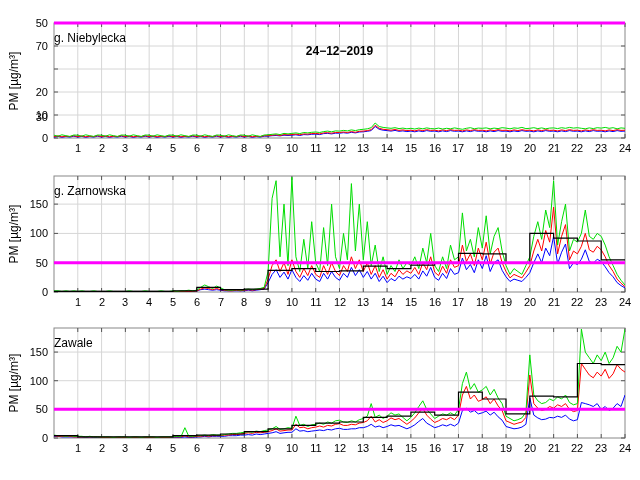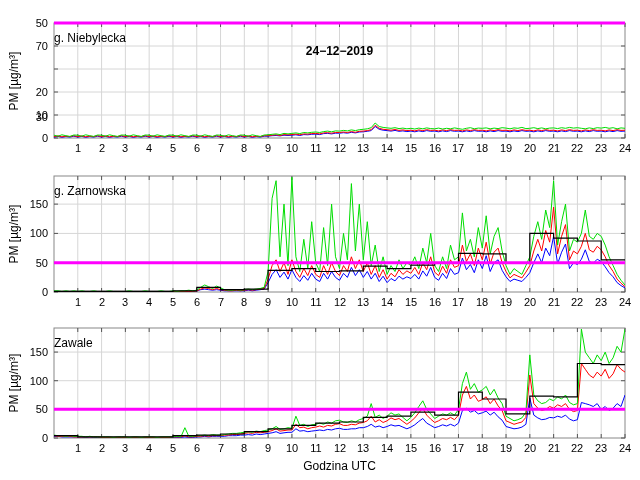--- a/index.html
+++ b/index.html
@@ -316,21 +316,20 @@
 
   <div class="txt ylabel" style="left:-56px;top:74px;width:140px;">PM [µg/m³]</div>
   <div class="txt ylabel" style="left:-56px;top:227px;width:140px;">PM [µg/m³]</div>
   <div class="txt ylabel" style="left:-56px;top:376px;width:140px;">PM [µg/m³]</div>
 
   <div class="txt station" style="left:54px;top:31px;width:566px;">g. Niebylecka</div>
   <div class="txt station" style="left:54px;top:336px;width:523px;">Zawale</div>
   <div class="txt station" style="left:54px;top:184px;width:568px;">g. Zarnowska</div>
 
 
-  <div class="txt xlabel" style="left:54px;top:459px;width:571px;">Godzina UTC</div>
 
   <div id="tick-layer">
       <div class="txt ytick" style="left:18px;top:132px;width:30px;">0</div>
       <div class="txt ytick" style="left:18px;top:109px;width:30px;">10</div>
       <div class="txt ytick" style="left:18px;top:86px;width:30px;">20</div>
       <div class="txt ytick" style="left:18px;top:63px;width:30px;margin-top:48px;">30</div>
       <div class="txt ytick" style="left:18px;top:40px;width:30px;">70</div>
       <div class="txt ytick" style="left:18px;top:17px;width:30px;">50</div>
       <div class="txt xtick" style="left:67px;top:142px;width:22px;">1</div>
       <div class="txt xtick" style="left:91px;top:142px;width:22px;">2</div>

